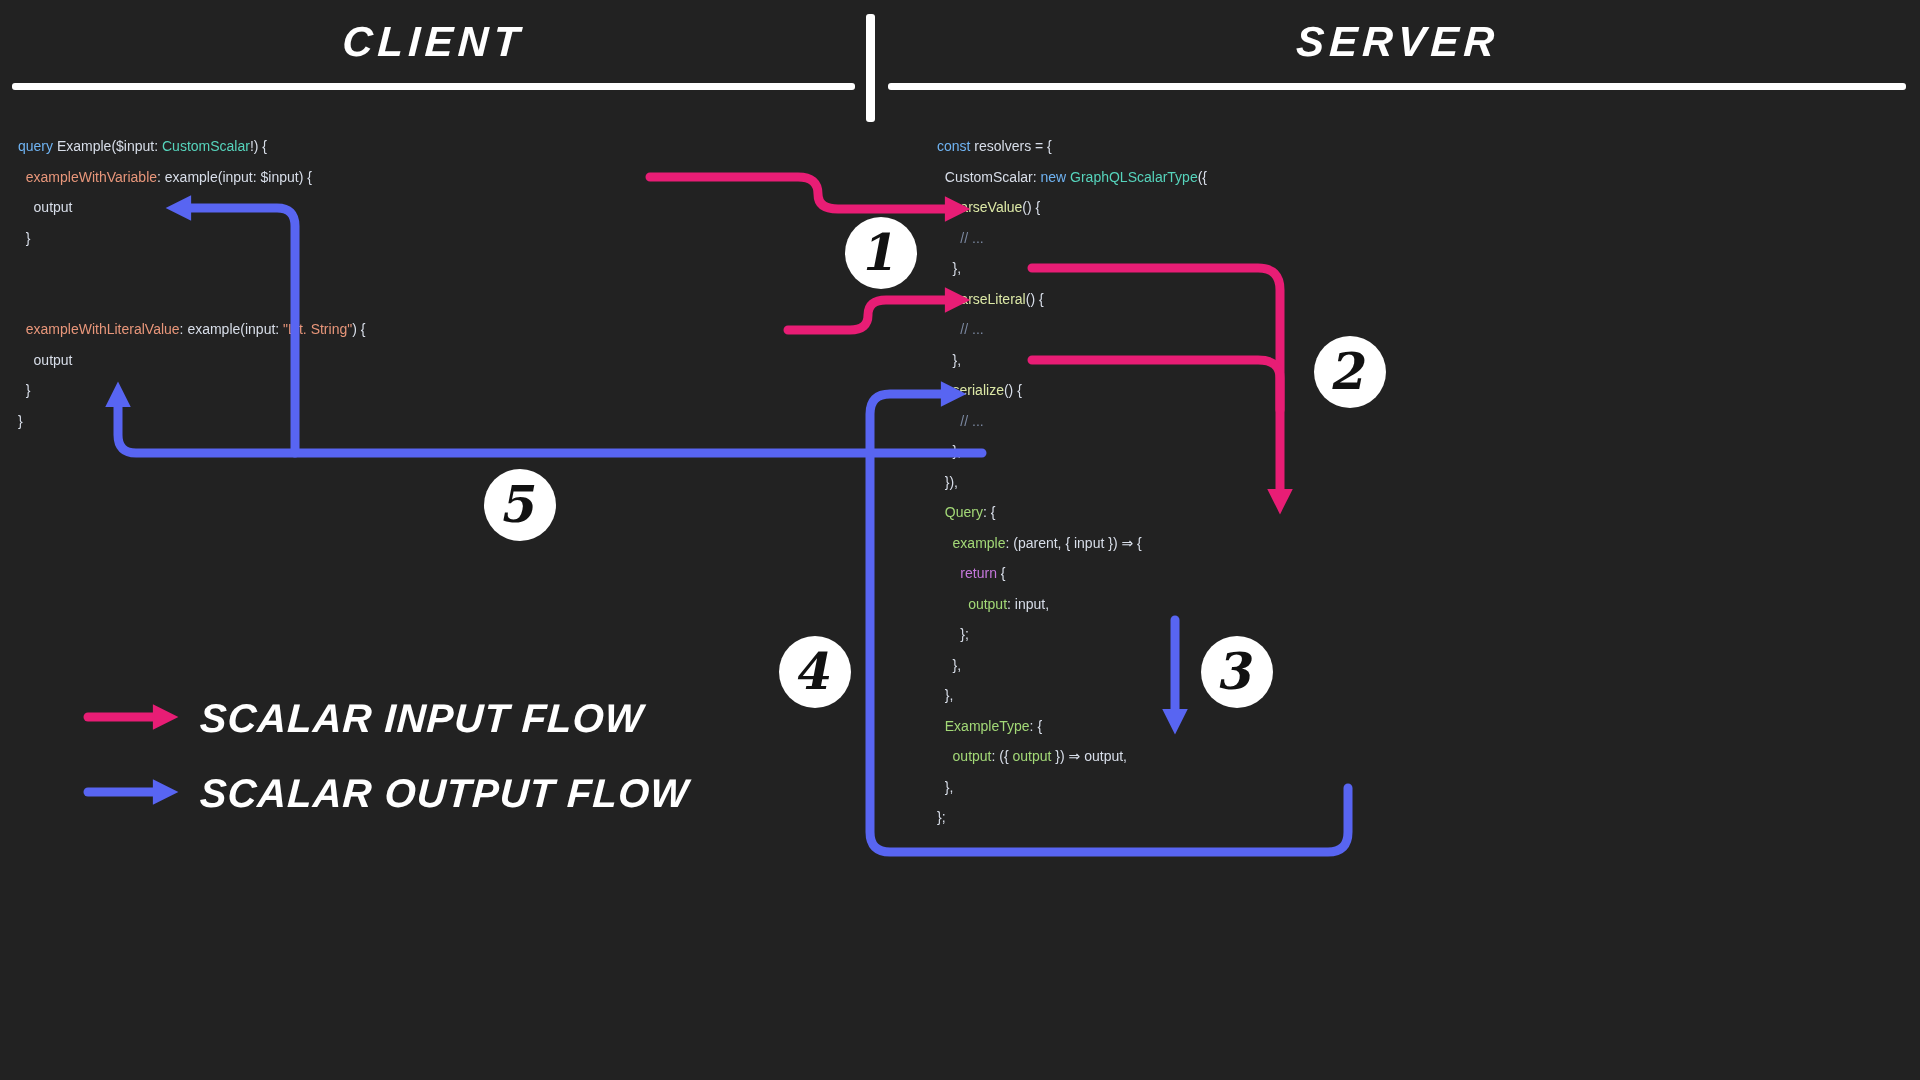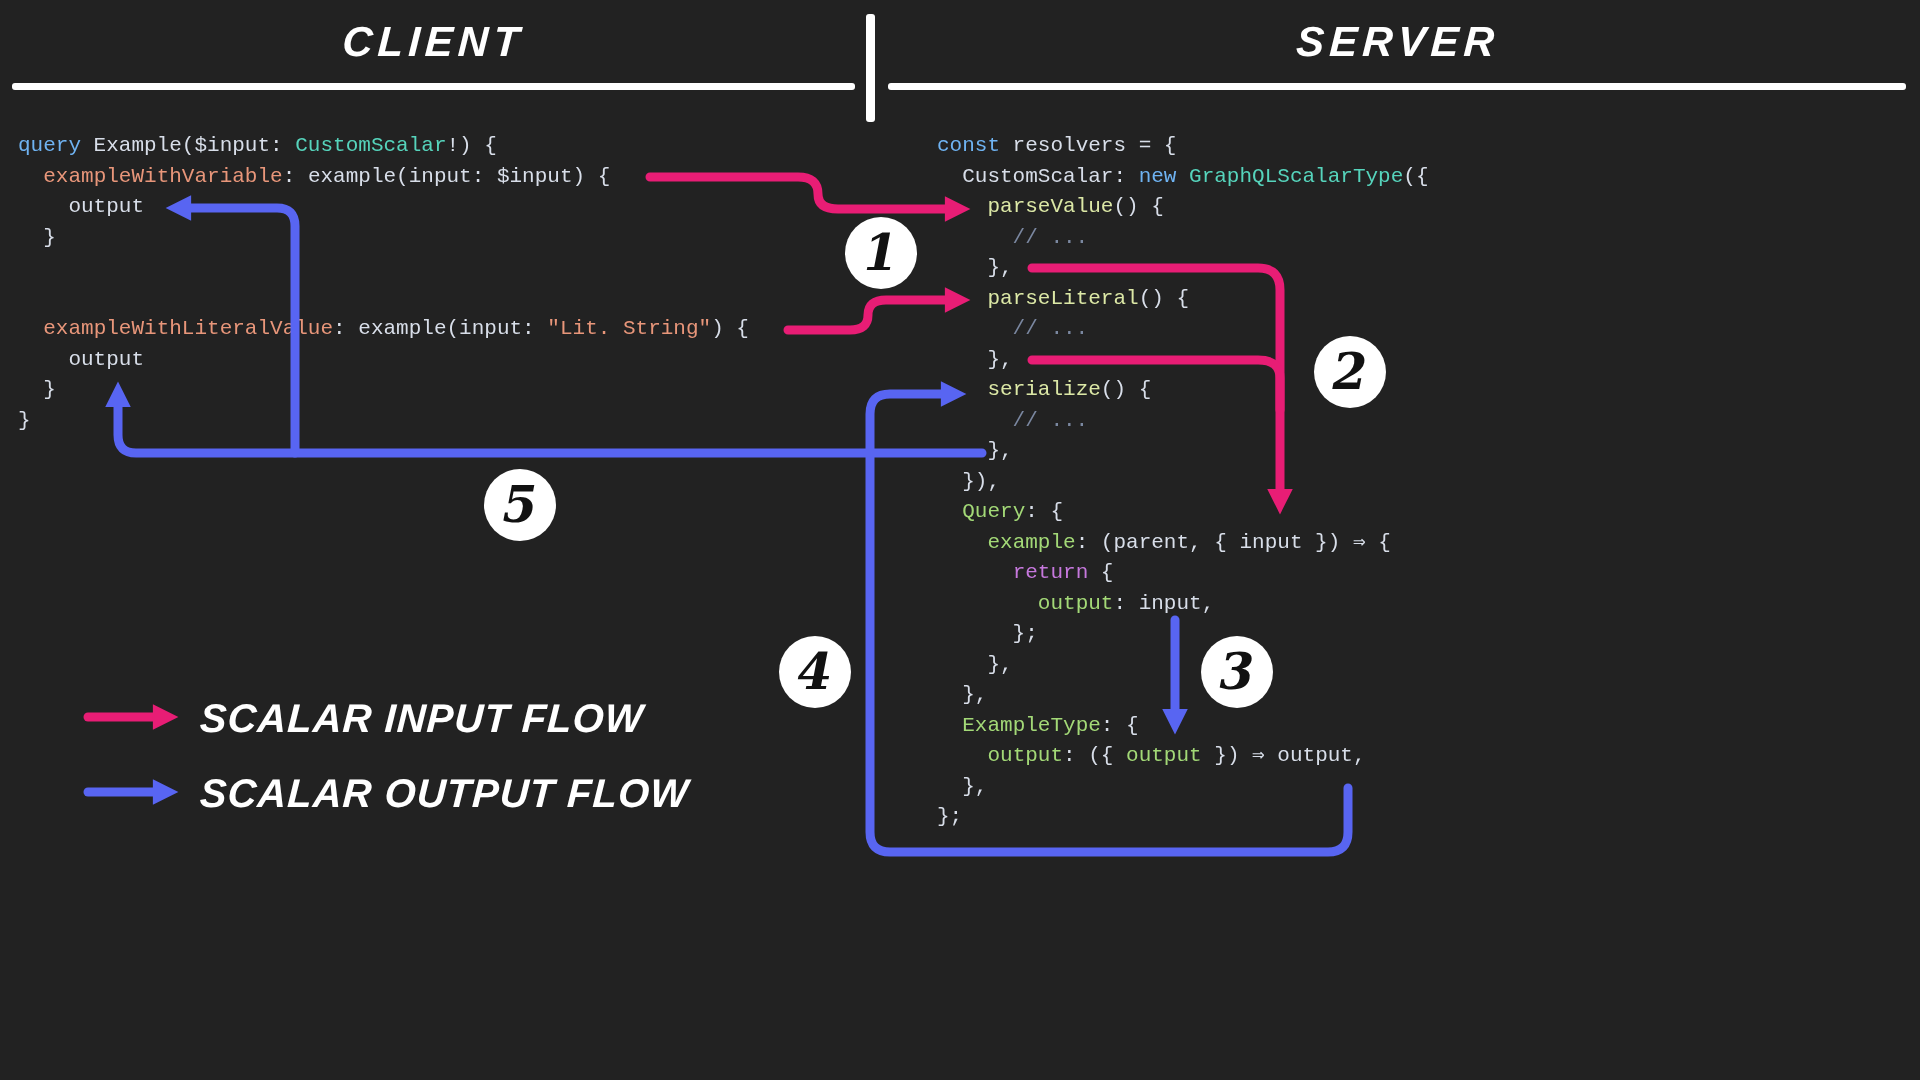--- a/index.html
+++ b/index.html
@@ -38,22 +38,22 @@
     background: #ffffff;
     border-radius: 3px;
   }
   #rule-left   { left: 12px;  top: 83px; width: 843px;  height: 7px; }
   #rule-right  { left: 888px; top: 83px; width: 1018px; height: 7px; }
   #divider-vert{ left: 866px; top: 14px; width: 9px;    height: 108px; }
 
   
   .code-block {
     position: absolute;
-    font-family: Liberation Mono, monospace;
-    font-size: 21px;
+    font-family: Liberation Sans, sans-serif;
+    font-size: 14px;
     line-height: 30.5px;
     white-space: pre;
   }
   #code-client { left: 18px;  top: 131px; }
   #code-server { left: 937px; top: 131px; }
   .code-line { height: 30.5px; }
 
   
   #arrows {
     position: absolute;

